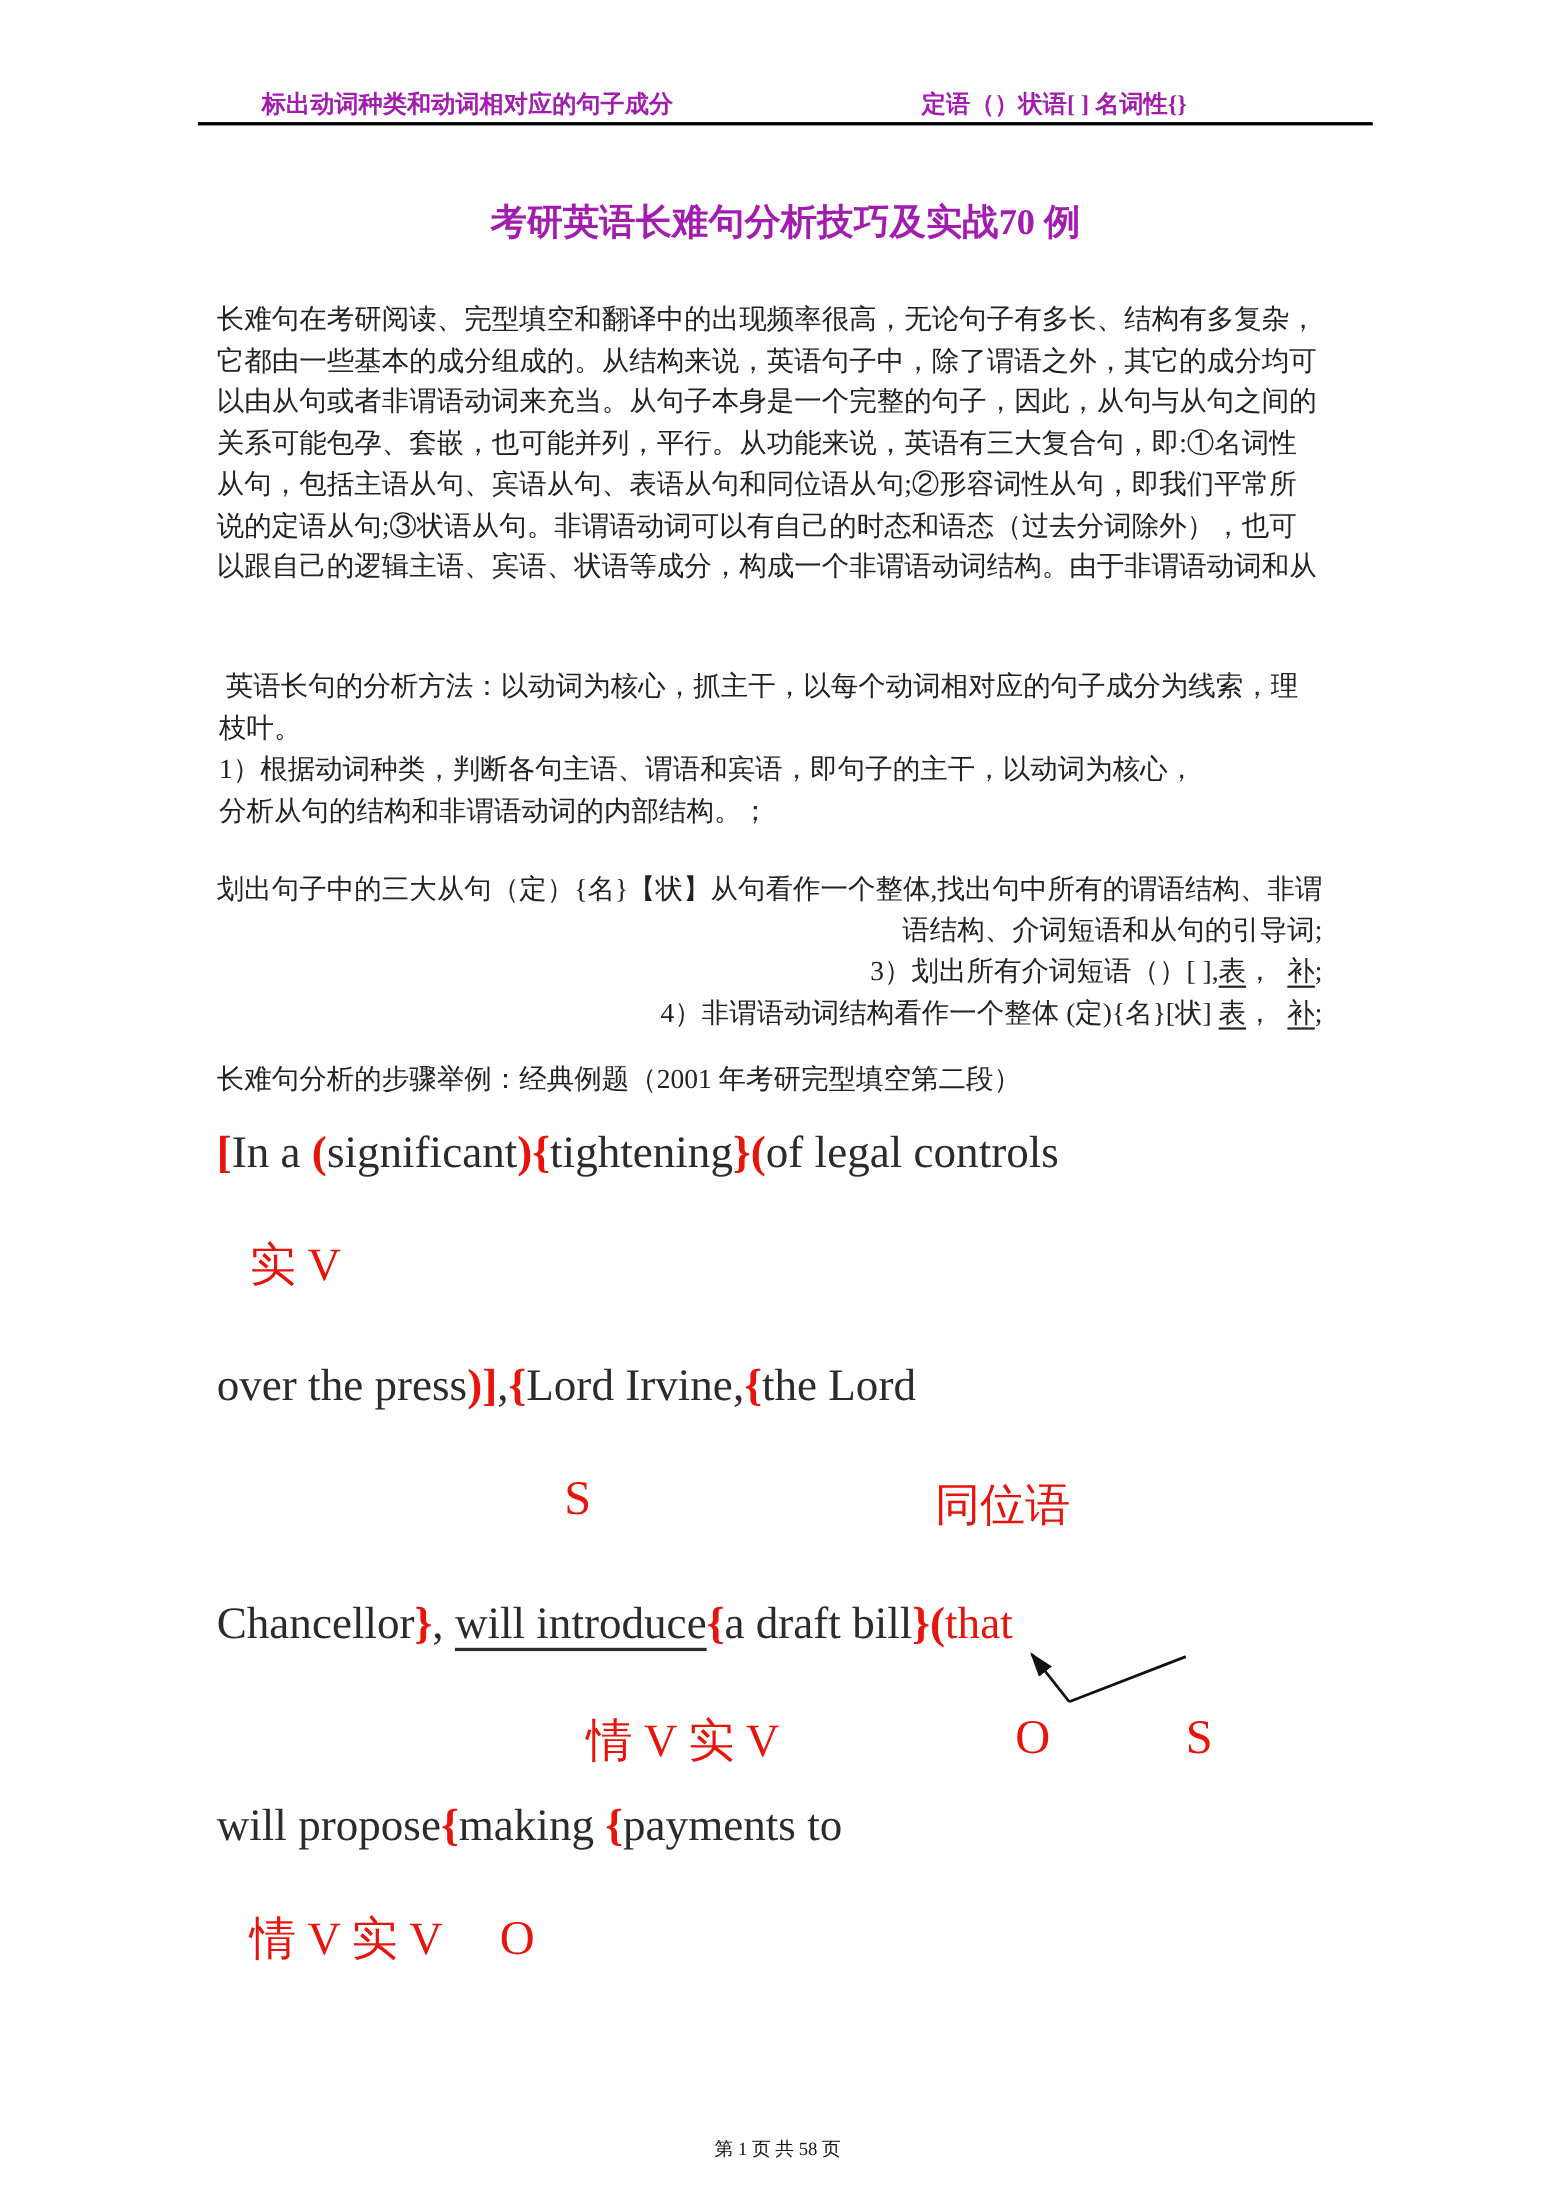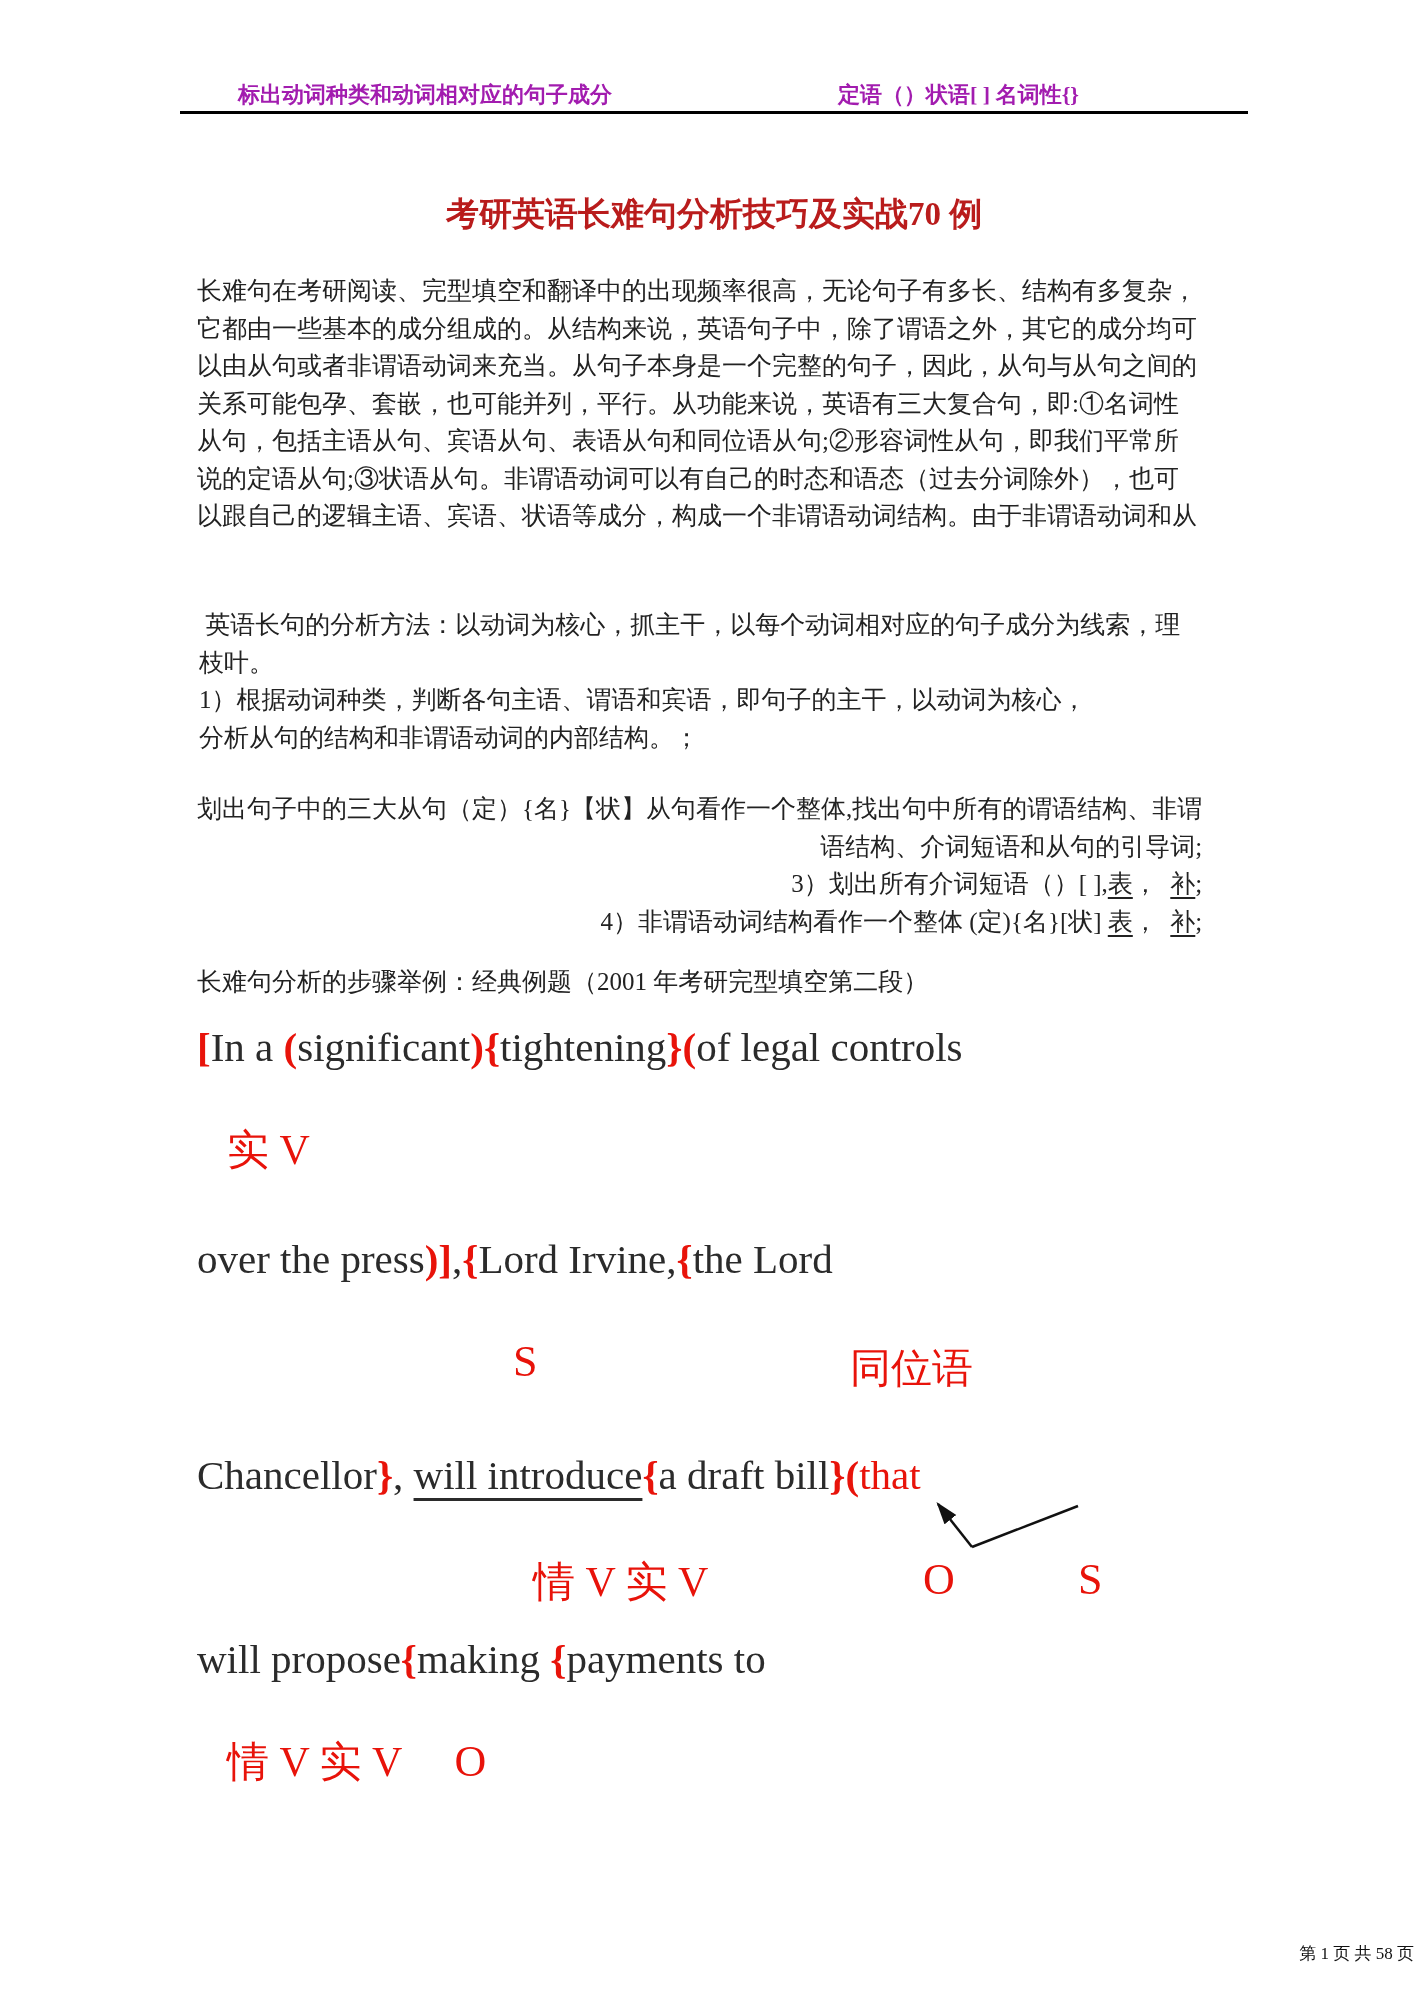--- a/index.html
+++ b/index.html
@@ -3,30 +3,30 @@
 <meta charset="utf-8">
 <style>
   html,body{margin:0;padding:0;background:#fff;}
   .page{
     position:relative;width:1414px;height:1999px;background:#fff;overflow:hidden;
     font-family:"Liberation Serif","DejaVu Serif",serif;color:var(--ink,#1c1c1c);
   }
   .abs{position:absolute;}
   .hdr{font-size:22px;font-weight:bold;white-space:pre;color:#a21caf;}
   .rule{background:#000;height:3px;}
-  .title{font-size:33px;font-weight:bold;text-align:center;color:#b91c1c;white-space:pre;margin-top:12px;}
+  .title{font-size:33px;font-weight:bold;text-align:center;color:#a21caf;white-space:pre;}
   .bline{font-size:25px;line-height:37.5px;white-space:pre;color:#222;}
   .big{font-size:41px;line-height:54px;white-space:pre;color:#2b2b2b;}
   .lbl{font-size:42px;color:var(--red,#e8130a);white-space:pre;margin-left:30px;}
   .lbl-big{font-size:44px;}
   .u{ text-decoration:underline;text-underline-offset:9px;text-decoration-thickness:3px;}
   .su{text-decoration:underline;text-underline-offset:5px;text-decoration-thickness:2px;}
   .rb{color:var(--red,#e8130a);font-weight:bold;}
   .rn{color:var(--red,#e8130a);}
-  .footer{font-size:17px;text-align:right;width:1414px;color:#111;white-space:pre;}
+  .footer{font-size:17px;text-align:center;width:1414px;color:#111;white-space:pre;}
 </style>
 </head>
 <body>
 
 <div class="page">
 
   <div class="abs hdr" style="left:238px;top:80px;">标出动词种类和动词相对应的句子成分</div>
   <div class="abs hdr" style="left:838px;top:80px;">定语（）状语[ ] 名词性{}</div>
   <div class="abs rule" style="left:180px;top:111px;width:1068px;"></div>
 

